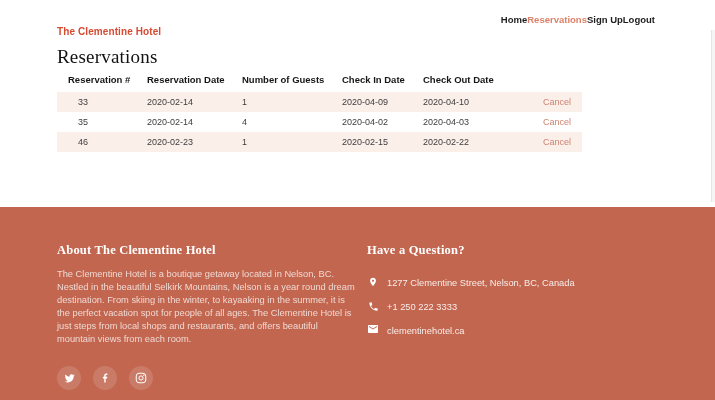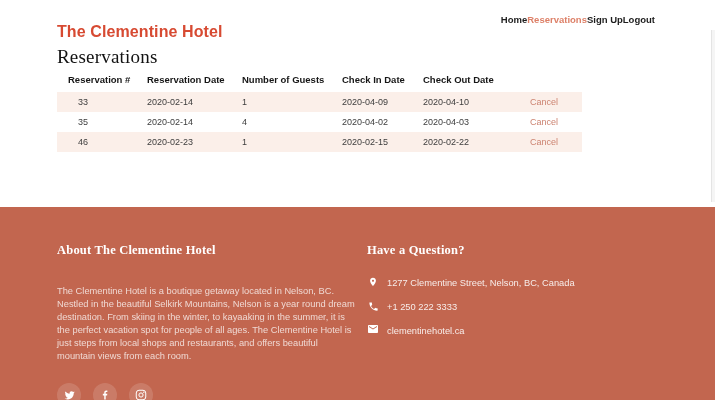--- a/index.html
+++ b/index.html
@@ -17,21 +17,21 @@
     background:#ffffff;
     position:relative;
     color:var(--text_dark);
   }
   
   .header{
     display:flex;justify-content:space-between;align-items:center;
     padding:9px 60px 0 57px;height:30px;
   }
   .brand{
-    font-size:16px;font-weight:bold;color:var(--accent);
+    font-size:10px;font-weight:bold;color:var(--accent);
     letter-spacing:.1px;cursor:pointer;text-decoration:none;margin-top:24px;
   }
   .nav{display:flex;align-items:center;}
   .nav a{
     font-size:9.5px;font-weight:bold;color:#1d1d1d;
     text-decoration:none;cursor:pointer;
   }
   .nav a.active{color:var(--nav_active);}
   
   .main{padding-left:57px;}
@@ -54,21 +54,21 @@
     text-align:left;font-size:9.5px;font-weight:bold;color:#161616;
     padding:6px 0 7px 0;white-space:nowrap;
   }
   .res-table th:first-child{padding-left:11px;}
   .res-table td{
     font-size:9px;color:#3d3d3d;height:20px;vertical-align:middle;
     white-space:nowrap;
   }
   .res-table td:first-child{padding-left:21px;}
   .res-table tbody tr:nth-child(odd){background:var(--row_stripe);}
-  .res-table td.cancel{text-align:center;padding-right:4px;}
+  .res-table td.cancel{text-align:right;padding-right:11px;}
   .res-table td.cancel a{
     color:var(--cancel_link);text-decoration:none;cursor:pointer;font-size:9px;
   }
   
   .scrollbar{
     position:absolute;right:0;top:30px;width:4px;height:172px;
     background:#f5f5f5;border-left:1px solid #e4e4e4;
   }
   
   .footer{
@@ -77,21 +77,21 @@
     padding:36px 57px 0 57px;
     display:flex;
   }
   .f-col-about{width:298px;margin-right:12px;flex:none;}
   .f-col-contact{flex:1;}
   .f-title{
     font-family:"Liberation Serif", serif;
     font-size:12.5px;font-weight:bold;color:#ffffff;letter-spacing:.2px;
   }
   .f-about-text{
-    margin-top:27px;font-size:9.3px;line-height:13px;
+    margin-top:10px;font-size:9.3px;line-height:13px;
     color:rgba(255,255,255,.75);
   }
   .contact-list{margin-top:18px;}
   .c-row{display:flex;align-items:flex-end;margin-bottom:12px;}
   .c-row .c-icon{
     width:12px;height:12px;flex:none;margin-right:8px;
     display:flex;align-items:center;justify-content:center;
   }
   .c-row .c-text{font-size:9.3px;color:rgba(255,255,255,.88);text-decoration:none;}
   .c-row.email{margin-top:1px;}

